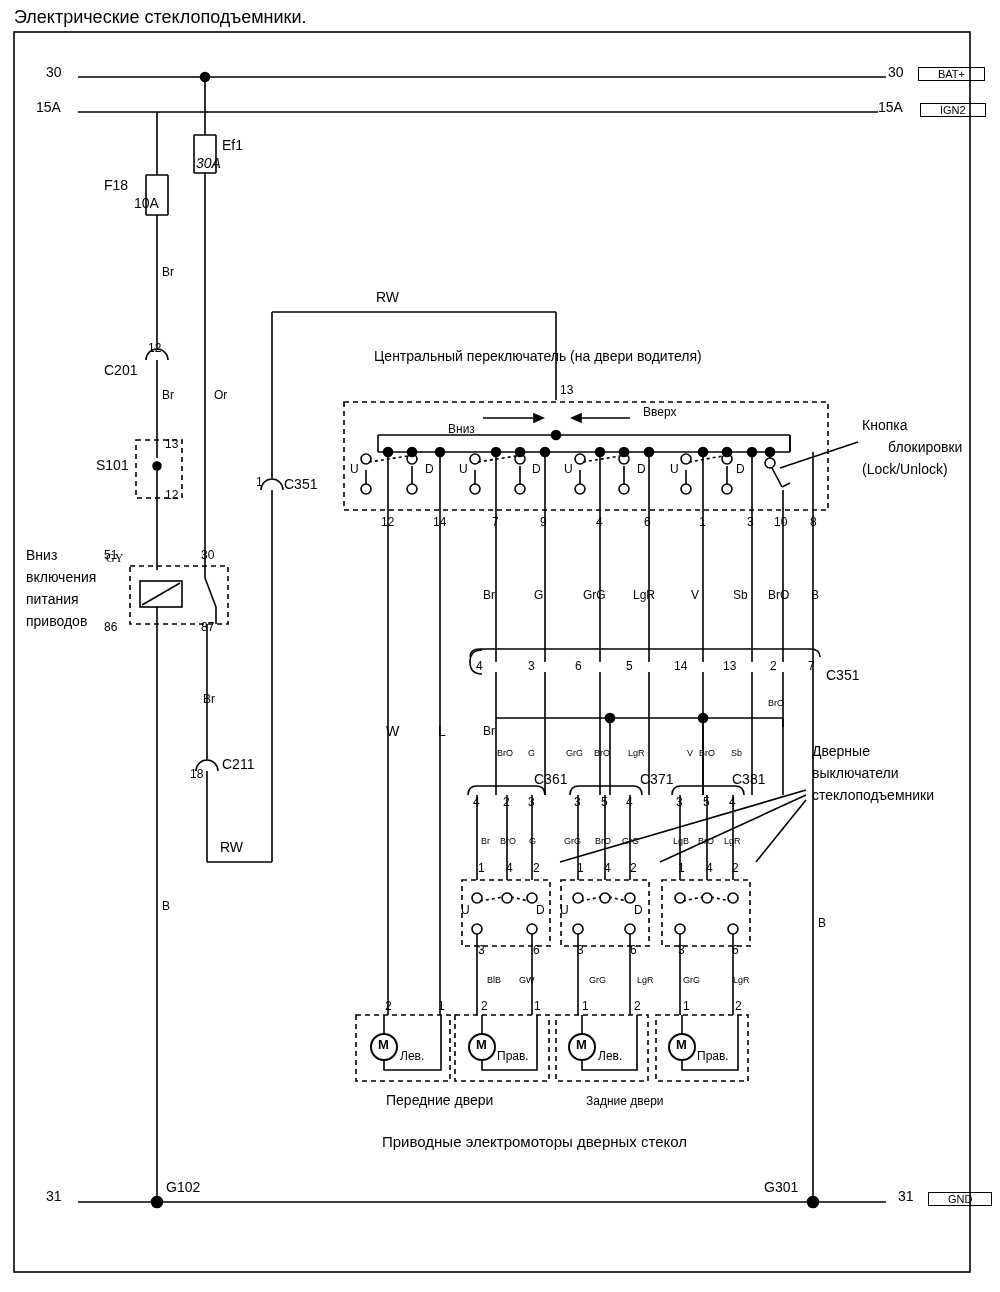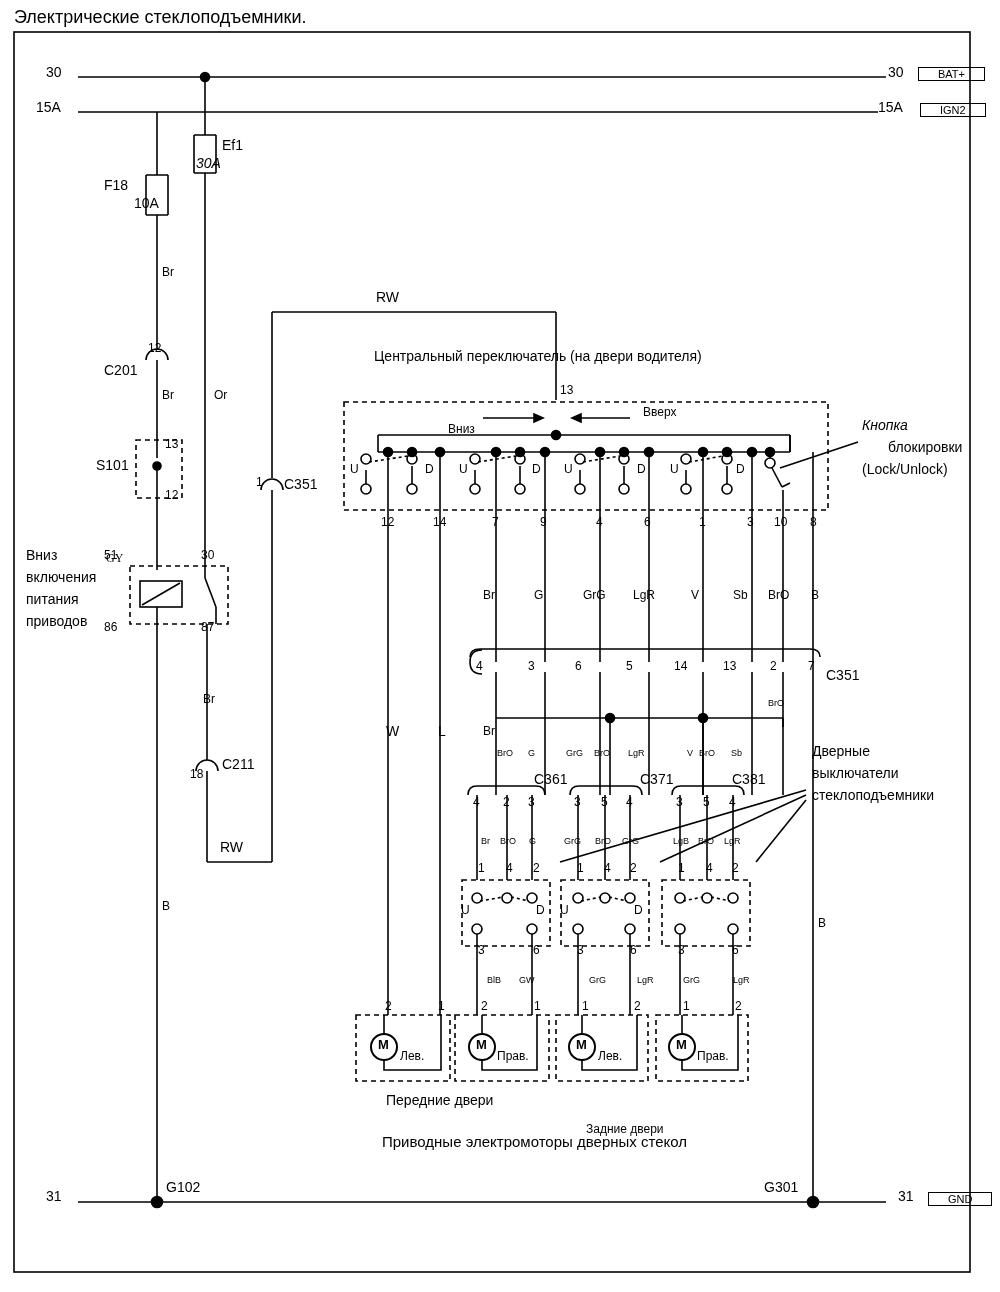--- a/index.html
+++ b/index.html
@@ -361,21 +361,21 @@
   <div class="lbl sm" style="left:433px; top:516px;">14</div>
   <div class="lbl sm" style="left:492px; top:516px;">7</div>
   <div class="lbl sm" style="left:540px; top:516px;">9</div>
   <div class="lbl sm" style="left:596px; top:516px;">4</div>
   <div class="lbl sm" style="left:644px; top:516px;">6</div>
   <div class="lbl sm" style="left:699px; top:516px;">1</div>
   <div class="lbl sm" style="left:747px; top:516px;">3</div>
   <div class="lbl sm" style="left:774px; top:516px;">10</div>
   <div class="lbl sm" style="left:810px; top:516px;">8</div>
 
-  <div class="lbl" style="left:862px; top:418px;font-style:italic;">Кнопка</div>
+  <div class="lbl" style="left:862px; top:418px;">Кнопка</div>
   <div class="lbl" style="left:888px; top:440px;">блокировки</div>
   <div class="lbl" style="left:862px; top:462px;">(Lock/Unlock)</div>
 
   <div class="lbl" style="left:812px; top:744px;">Дверные</div>
   <div class="lbl" style="left:812px; top:766px;">выключатели</div>
   <div class="lbl" style="left:812px; top:788px;">стеклоподъемники</div>
 
   <div class="lbl sm" style="left:162px; top:266px;">Br</div>
   <div class="lbl sm" style="left:162px; top:389px;">Br</div>
   <div class="lbl sm" style="left:214px; top:389px;">Or</div>
@@ -477,19 +477,19 @@
   <div class="lbl" style="left:378px; top:1038px; font-weight:bold; font-size:13px;">M</div>
   <div class="lbl sm" style="left:400px; top:1050px;">Лев.</div>
   <div class="lbl" style="left:476px; top:1038px; font-weight:bold; font-size:13px;">M</div>
   <div class="lbl sm" style="left:497px; top:1050px;">Прав.</div>
   <div class="lbl" style="left:576px; top:1038px; font-weight:bold; font-size:13px;">M</div>
   <div class="lbl sm" style="left:598px; top:1050px;">Лев.</div>
   <div class="lbl" style="left:676px; top:1038px; font-weight:bold; font-size:13px;">M</div>
   <div class="lbl sm" style="left:697px; top:1050px;">Прав.</div>
 
   <div class="lbl" style="left:386px; top:1093px;text-align:center;">Передние двери</div>
-  <div class="lbl sm" style="left:586px; top:1095px;margin-top:28px;">Задние двери</div>
+  <div class="lbl sm" style="left:586px; top:1095px;">Задние двери</div>
   <div class="lbl big" style="left:382px; top:1134px;">Приводные электромоторы дверных стекол</div>
 
   <div class="lbl" style="left:166px; top:1180px;">G102</div>
   <div class="lbl" style="left:764px; top:1180px;">G301</div>
 
 </div>
 
 </body></html>

